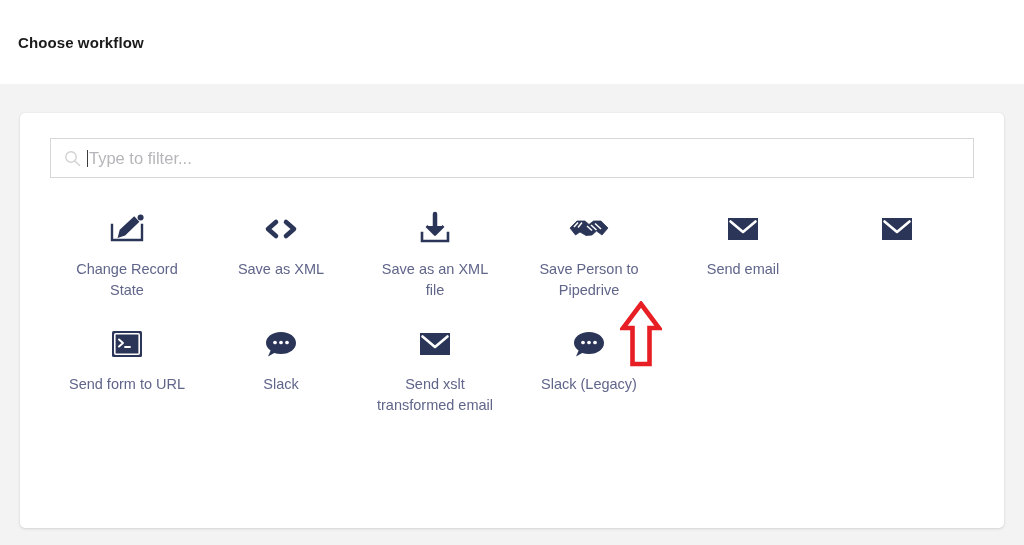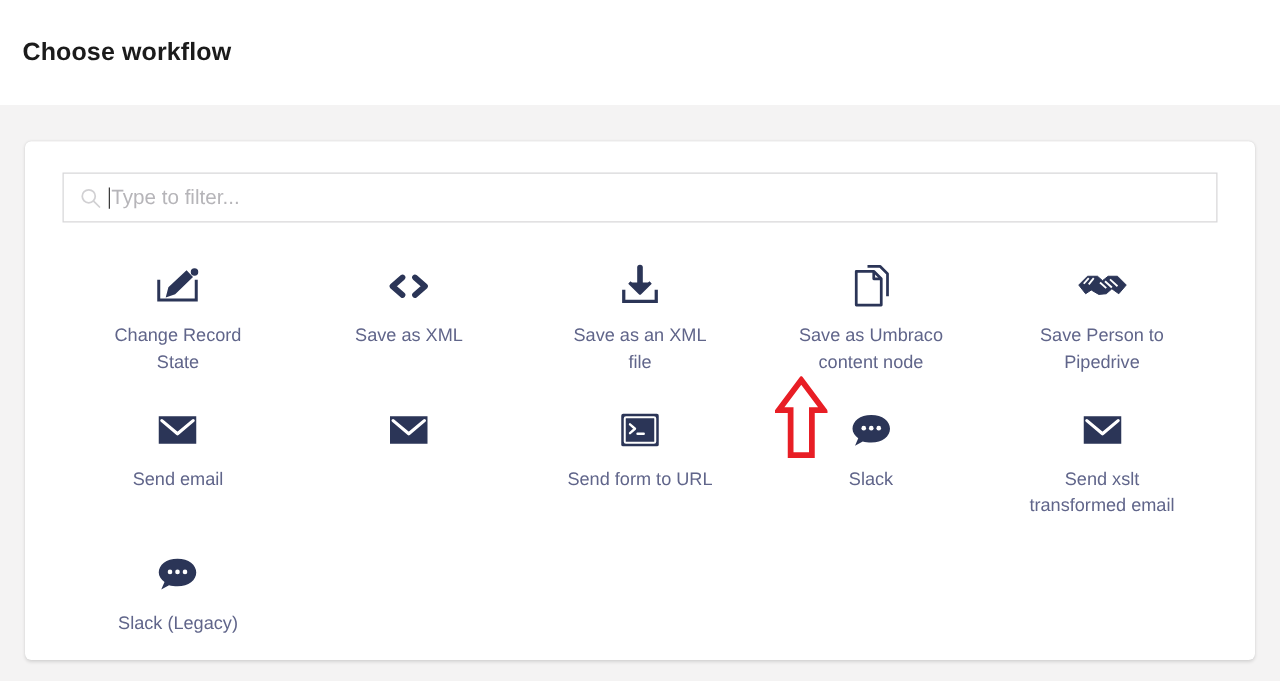--- a/index.html
+++ b/index.html
@@ -15,21 +15,21 @@
 
   
   .header {
     height: 84px;
     background: #ffffff;
     display: flex;
     align-items: center;
     padding: 0 18px;
   }
   .header-title {
-    font-size: 20px;
+    font-size: 15px;
     font-weight: bold;
     color: #1b1b1b;
     letter-spacing: 0.1px;
   }
 
   
   .body-area {
     padding: 29px 20px 12px 20px;
     height: 461px;
   }
@@ -74,21 +74,21 @@
     background: transparent;
     flex: 1 1 auto;
     height: 100%;
     padding: 0;
   }
   .search-input::placeholder { color: #b6b5b9; opacity: 1; }
 
   
   .grid {
     display: grid;
-    grid-template-columns: repeat(5, 1fr);
+    grid-template-columns: repeat(6, 1fr);
     row-gap: 22px;
     margin-top: 30px;
   }
   .tile {
     display: flex;
     flex-direction: column;
     align-items: center;
     text-align: center;
     padding: 0 2px;
     cursor: pointer;
@@ -168,30 +168,20 @@
         <span class="tile-icon">
           <svg viewBox="0 0 40 36" width="40" height="36" fill="none" stroke="#2b3557" stroke-width="2.6">
             <path d="M20 3 L20 20" stroke-width="4.5" stroke-linecap="round"></path>
             <path d="M11.5 15 L20 23.5 L28.5 15" fill="#2b3557" stroke-linejoin="round"></path>
             <path d="M7 22 L7 30 L33 30 L33 22" stroke-linecap="square"></path>
           </svg>
         </span>
         <span class="tile-label">Save as an XML file</span>
       </div>
 
-      <div class="tile">
-        <span class="tile-icon">
-          <svg viewBox="0 0 40 38" width="40" height="38" fill="none" stroke="#2b3557" stroke-width="2.2">
-            <path d="M17 3 L27 3 L33 9 L33 27" stroke-linejoin="round"></path>
-            <path d="M8 7 L22 7 L28 13 L28 34 L8 34 Z" fill="#ffffff" stroke-linejoin="round"></path>
-            <path d="M22 7 L22 13 L28 13" stroke-linejoin="round"></path>
-          </svg>
-        </span>
-        <span class="tile-label">Save as Umbraco content node</span>
-      </div>
 
       <div class="tile">
         <span class="tile-icon">
           <svg viewBox="0 0 42 28" width="42" height="28" fill="#2b3557" stroke="#2b3557" stroke-width="0.8">
             <path d="M2 13 L9 6 L17 6 L21 9.5 L25.5 6 L33 6 L40 13 L34 20 L28.5 16 L24 20 L18 20.5 L12 17 L7.5 20 Z" stroke-linejoin="round"></path>
             <path d="M10 7.5 L6 12" stroke="#ffffff" stroke-width="1.5" fill="none"></path>
             <path d="M14 7.5 L10 12.5" stroke="#ffffff" stroke-width="1.5" fill="none"></path>
             <path d="M19 11 L24 15.5" stroke="#ffffff" stroke-width="1.5" fill="none"></path>
             <path d="M23 10 L28.5 15" stroke="#ffffff" stroke-width="1.5" fill="none"></path>
             <path d="M27 8.5 L33 14" stroke="#ffffff" stroke-width="1.5" fill="none"></path>

